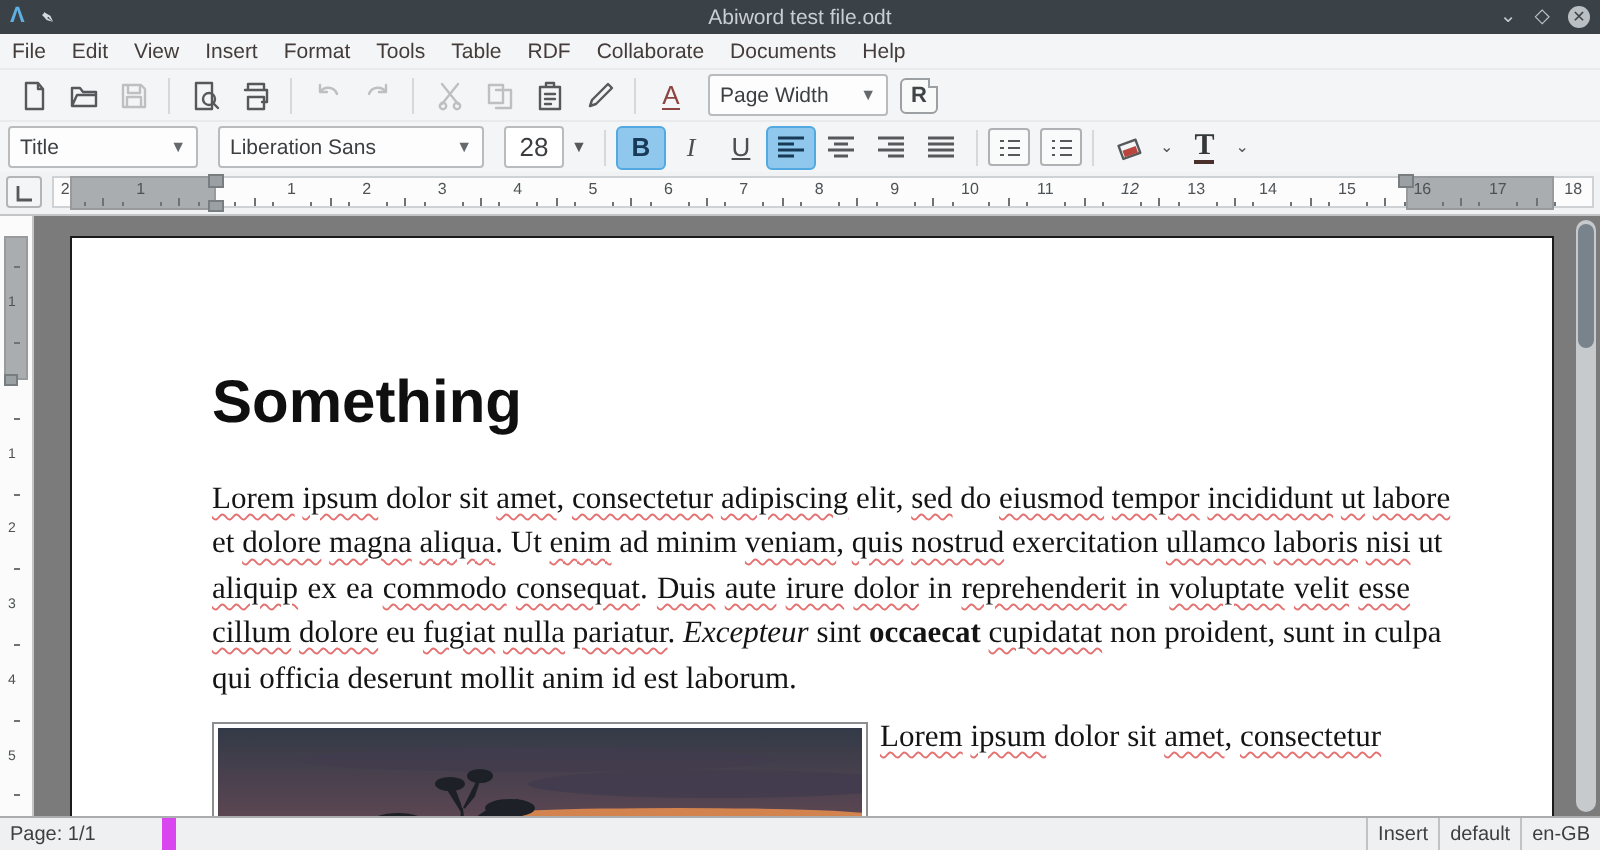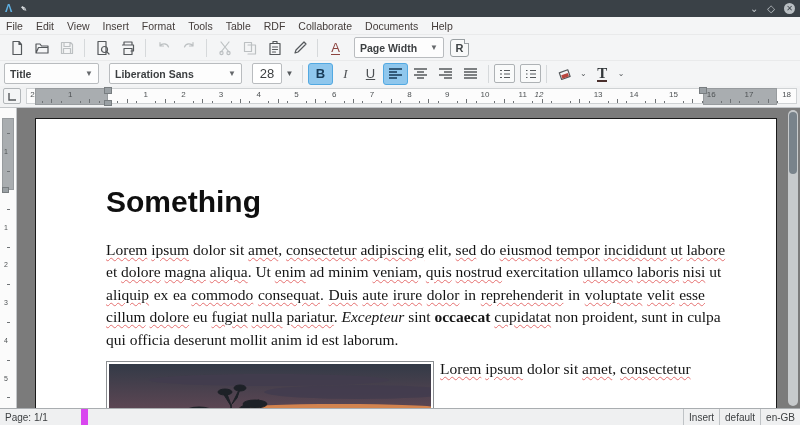--- a/index.html
+++ b/index.html
@@ -25,21 +25,21 @@
   .tb2 { height:26px; }
   .tbtn { width:25px; height:22px; display:flex; align-items:center; justify-content:center; border-radius:3px; cursor:pointer; }
   .tbtn svg { display:block; }
   .ic { stroke:#55595c; fill:none; stroke-width:1.2; stroke-linecap:round; stroke-linejoin:round; }
   .dis .ic { stroke:#bcc0c2; }
   .sep { width:1px; height:18px; background:#d6d9db; margin:0 5px; }
   .toggle-on { background:#8fc7ed; border:1px solid #52a9e2; }
   .glyph { font-size:13px; color:#4b4f52; }
   .toggle-on .glyph { color:#173a56; }
 
-  .combo { background:#fdfdfd; border:1px solid #b9bcbf; border-radius:2px; height:21px; display:flex; align-items:center; padding:0 5px; font-size:10.5px; color:#3c3f41; cursor:pointer;font-weight:bold; }
+  .combo { background:#fdfdfd; border:1px solid #b9bcbf; border-radius:2px; height:21px; display:flex; align-items:center; padding:0 5px; font-size:10.5px; color:#3c3f41; cursor:pointer; }
   .combo .arrow { margin-left:auto; padding-left:8px; font-size:8px; color:#66696c; }
   .combo-style { width:95px; margin-right:10px; }
   .combo-font  { width:133px; margin-right:10px; }
   .sizebox { width:30px; height:21px; background:#fff; border:1px solid #b9bcbf; border-radius:2px; font-size:13px; color:#3c3f41; display:flex; align-items:center; justify-content:center; }
   .sizearrow { width:15px; height:21px; display:flex; align-items:center; justify-content:center; font-size:8px; color:#55595c; cursor:pointer; }
   .combo-zoom { width:90px; margin:0 6px; }
   .rdf-btn { border:1px solid #9aa0a3; border-radius:3px; width:19px; height:18px; display:flex; align-items:center; justify-content:center; font-size:11px; font-weight:bold; color:#3f4446; background:#f8f9f9; position:relative; cursor:pointer; }
   .rdf-btn i { position:absolute; top:-1px; right:-1px; width:5px; height:5px; background:#f4f5f6; border-left:1px solid #9aa0a3; border-bottom:1px solid #9aa0a3; }
   .list-btn { width:21px; height:19px; border:1px solid #aeb2b5; border-radius:2px; background:#f9fafa; display:flex; align-items:center; justify-content:center; cursor:pointer; }
 
@@ -82,20 +82,21 @@
   .scell { display:flex; align-items:center; padding:0 5px; border-right:7px solid #d946ef; }
   .scell.grow { flex:1; border-right:none; }
   .scell.right { border-right:none; border-left:1px solid #bfc3c6; }
 </style>
 </head>
 <body>
 
 <div class="titlebar">
   <span class="logo">Λ</span>
   <span class="pin">✒</span>
+  <span class="wtitle">Abiword test file.odt</span>
   <div class="win-controls">
     <span>⌄</span>
     <span>◇</span>
     <span class="close">✕</span>
   </div>
 </div>
 
 <div class="menubar" id="menubar">
     <span class="mitem">File</span>
     <span class="mitem">Edit</span>
@@ -280,21 +281,21 @@
       <span class="rnum" style="left: 178.4px;">2</span>
       <span class="rnum" style="left: 216.1px;">3</span>
       <span class="rnum" style="left: 253.8px;">4</span>
       <span class="rnum" style="left: 291.5px;">5</span>
       <span class="rnum" style="left: 329.2px;">6</span>
       <span class="rnum" style="left: 366.9px;">7</span>
       <span class="rnum" style="left: 404.6px;">8</span>
       <span class="rnum" style="left: 442.3px;">9</span>
       <span class="rnum" style="left: 480px;">10</span>
       <span class="rnum" style="left: 517.7px;">11</span>
-      <span class="rnum" style="left: 534px; font-style: italic;">12</span>
+      <span class="rnum" style="left: 560px; font-style: italic;">12</span>
       <span class="rnum" style="left: 593.1px;">13</span>
       <span class="rnum" style="left: 629px;">14</span>
       <span class="rnum" style="left: 668.5px;">15</span>
       <span class="rnum" style="left: 706.2px;">16</span>
       <span class="rnum" style="left: 743.9px;">17</span>
       <span class="rnum" style="left: 781.6px;">18</span>
       <i class="rtick" style="left: 42.025px;"></i>
       <i class="rtick mid" style="left: 51.45px;"></i>
       <i class="rtick" style="left: 60.875px;"></i>
       <i class="rtick" style="left: 79.725px;"></i>

